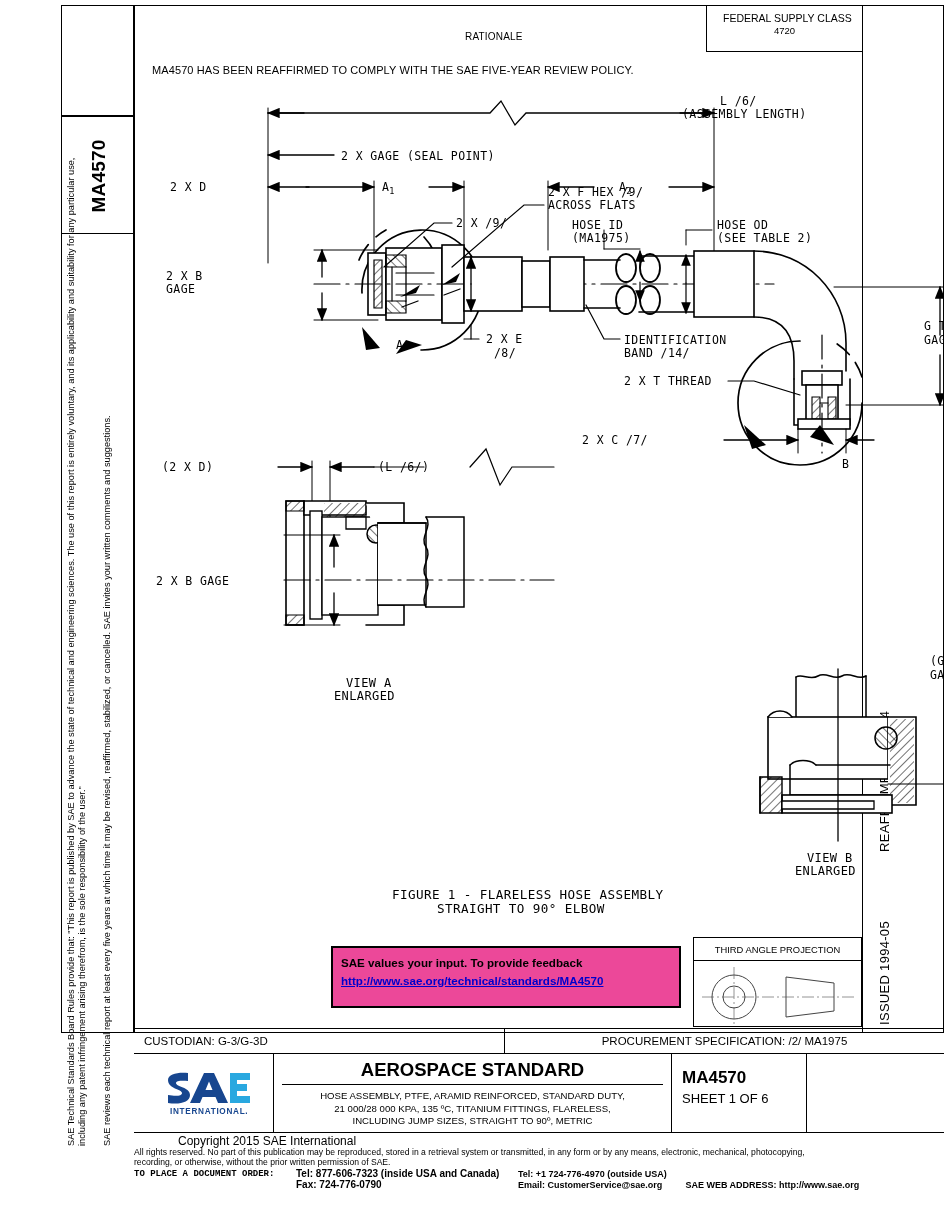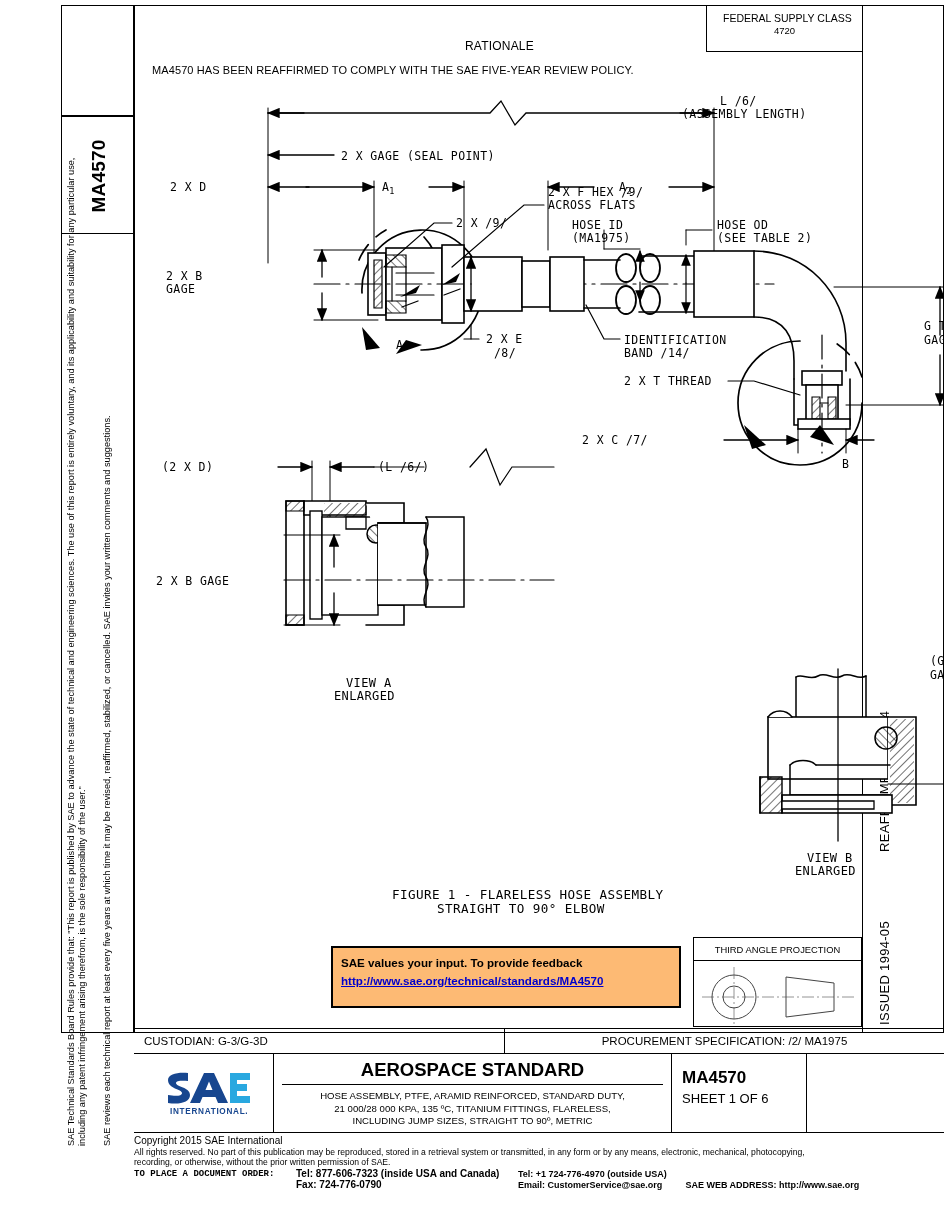--- a/index.html
+++ b/index.html
@@ -36,28 +36,28 @@
          transform:rotate(-90deg);transform-origin:0 0;}
   #date-reaff{left:877px;top:1025px;}
   #date-issued{left:877px;top:1025px;}
 
   
   #fsc-box{left:706px;top:6px;width:156px;height:46px;border-left:1.1px solid #000;border-bottom:1.1px solid #000;box-sizing:border-box;}
   #fsc-box .l1{position:absolute;top:6px;left:16px;width:100%;text-align:left;font-size:10.5px;}
   #fsc-box .l2{position:absolute;top:19px;left:0;width:100%;text-align:center;font-size:9.5px;}
 
   
-  #rationale-title{left:465px;top:39px;font-size:12px;letter-spacing:.2px;}
+  #rationale-title{left:465px;top:31px;font-size:10px;letter-spacing:.2px;}
   #rationale-body{left:152px;top:64px;font-size:11px;letter-spacing:.1px;}
 
   
   #drawing{left:134px;top:5px;width:810px;height:928px;}
 
   
-  #feedback{left:331px;top:946px;width:350px;height:62px;border:2.4px solid #000;background:#fdba74;box-sizing:border-box;padding:7px 0 0 8px;}
+  #feedback{left:331px;top:946px;width:350px;height:62px;border:2.4px solid #000;background:#ec4899;box-sizing:border-box;padding:7px 0 0 8px;}
   #feedback div{font-size:11.6px;font-weight:bold;line-height:15.5px;}
   #feedback a.lnk{color:#0000cc;text-decoration:underline;font-size:11.6px;font-weight:bold;text-align:center;}
 
   
   #tap{left:693px;top:937px;width:169px;height:90px;border:1.1px solid #000;box-sizing:border-box;}
   #tap .hdr{height:22px;border-bottom:1.1px solid #000;display:flex;align-items:center;justify-content:center;font-size:9.4px;}
 
   
   #row-cust{left:134px;top:1028px;width:810px;height:26px;box-sizing:border-box;border-top:1.6px solid #000;border-bottom:1.6px solid #000;}
   #cust-cell{left:0;top:0;width:371px;height:100%;box-sizing:border-box;border-right:1.4px solid #000;display:flex;align-items:center;padding-left:10px;font-size:11.5px;}
@@ -72,21 +72,21 @@
   #tb-num{left:538px;top:0;width:135px;height:100%;box-sizing:border-box;border-right:1.3px solid #000;padding:14px 0 0 10px;}
   #tb-num .n{font-size:17px;font-weight:bold;}
   #tb-num .s{font-size:13px;margin-top:3px;}
   #tb-right{left:673px;top:0;width:137px;height:100%;box-sizing:border-box;}
 
   
   .saelogo{width:96px;height:50px;position:relative;}
 
   
   #footer{left:134px;top:1136px;width:790px;font-size:8.6px;line-height:10.6px;}
-  #footer .r1{font-size:10px;}
+  #footer .r1{font-size:12px;margin-left:44px;}
   #footer .ordrow{display:flex;margin-top:1px;}
   #footer .c1{width:162px;font-weight:bold;font-size:9px;font-family:Liberation Mono, monospace;}
   #footer .c2{width:222px;font-weight:bold;font-size:10px;}
   #footer .c3{font-weight:bold;font-size:9px;}
 </style>
 </head>
 <body>
 
 <div class="pg">
 

